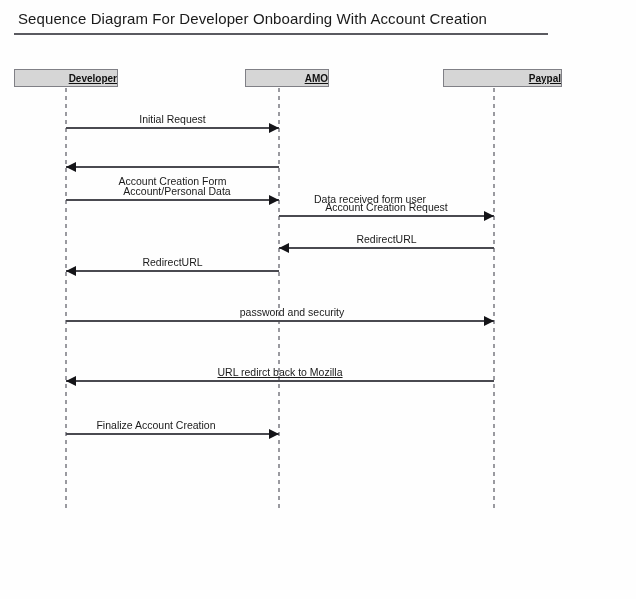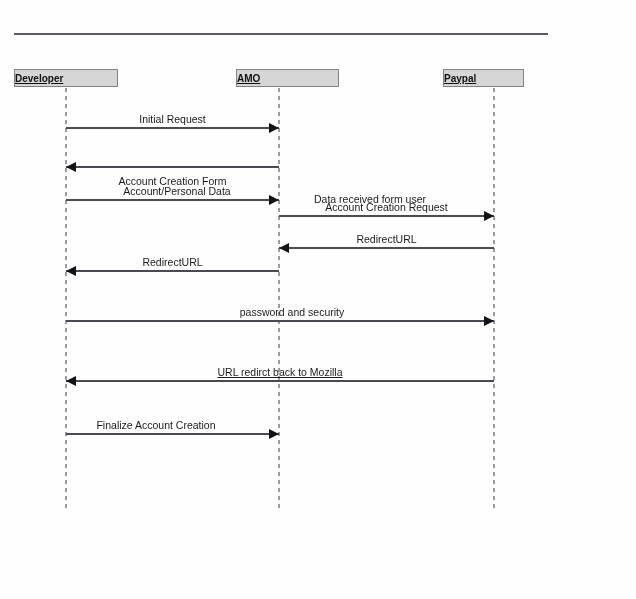--- a/index.html
+++ b/index.html
@@ -38,21 +38,21 @@
   
   .participant {
     position: absolute;
     top: 69px;
     height: 18px;
     background: #d6d6d6;
     border: 1px solid #808086;
     box-sizing: border-box;
     display: flex;
     align-items: center;
-    justify-content: flex-start;
+    justify-content: flex-end;
   }
   .participant .plabel {
     font-size: 10px;
     font-weight: bold;
     color: #111111;
     text-decoration: underline;
     white-space: nowrap;
   }
 
   
@@ -100,30 +100,31 @@
     white-space: nowrap;
     text-align: center;
     transform: translateX(-50%);
   }
 </style>
 </head>
 <body>
 
 <div id="canvas">
 
+  <div id="title">Sequence Diagram For Developer Onboarding With Account Creation</div>
   <div id="title-rule"></div>
 
   <div id="participants-layer">
       <div class="participant" style="left: 14px; width: 104px;">
         <span class="plabel">Developer</span>
       </div>
-      <div class="participant" style="left: 236px; width: 103px;">
+      <div class="participant" style="left: 245px; width: 84px;">
         <span class="plabel">AMO</span>
       </div>
-      <div class="participant" style="left: 443px; width: 81px;">
+      <div class="participant" style="left: 443px; width: 119px;">
         <span class="plabel">Paypal</span>
       </div>
     </div>
   <div id="lifelines-layer">
       <div class="lifeline" style="left: 65px;"></div>
       <div class="lifeline" style="left: 278px;"></div>
       <div class="lifeline" style="left: 493px;"></div>
     </div>
   <div id="messages-layer">
       <div class="msg-line" style="left: 66px; width: 213px; top: 127px;"></div>

